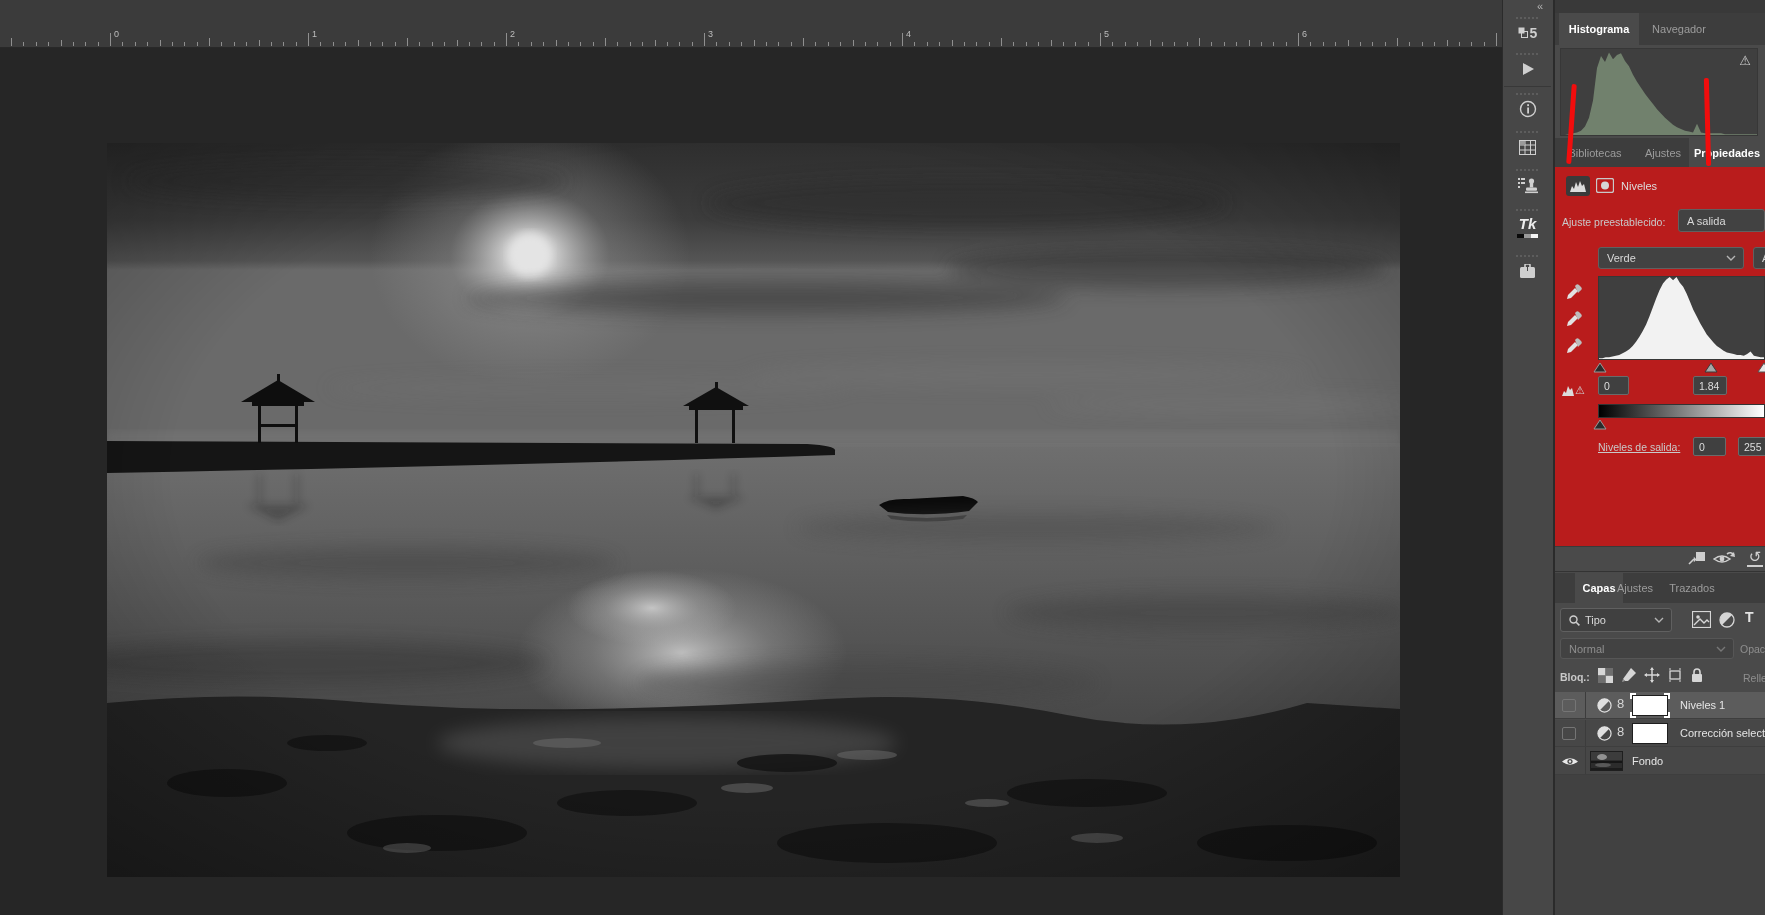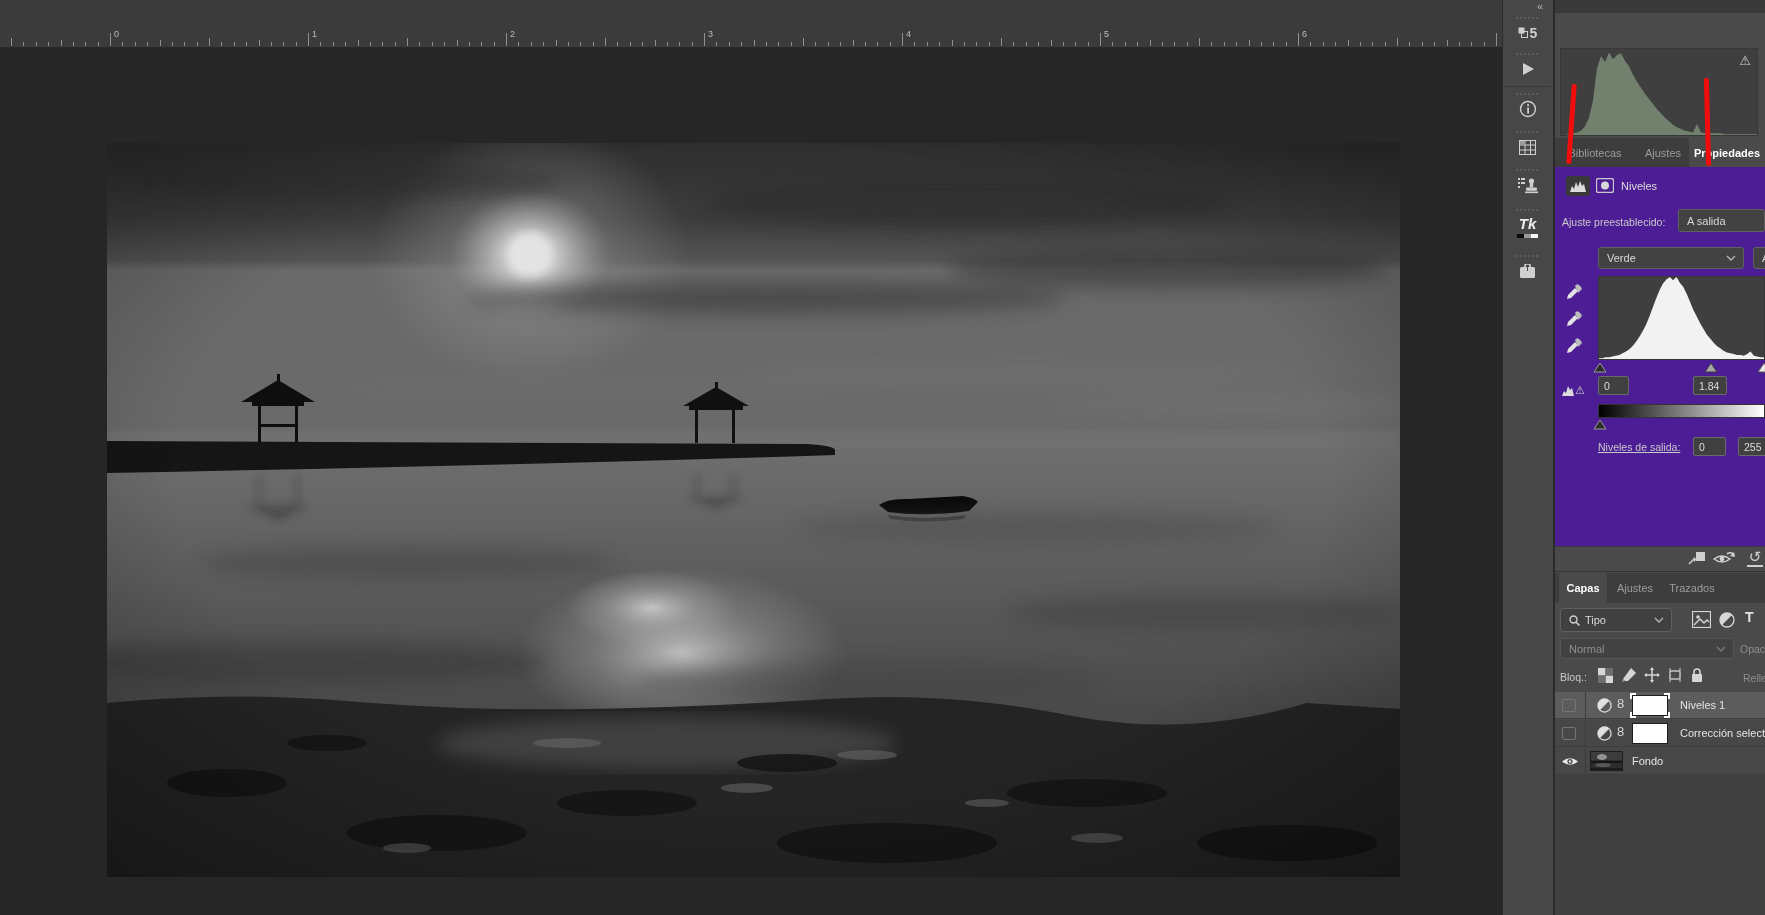--- a/index.html
+++ b/index.html
@@ -366,36 +366,40 @@
         <path d="M6,3 L6,1 Q6,0 7,0 L10,0 Q11,0 11,1 L11,3" fill="none" stroke="#cfcfcf" stroke-width="1.6"></path>
         <rect x="1" y="3" width="15" height="11" rx="1.5" fill="#cfcfcf"></rect>
         <line x1="8.5" y1="3" x2="8.5" y2="7" stroke="#474747"></line>
       </svg>
   </div>
 
   <div id="panels" class="abs">
 
     <div class="abs" style="left:0;top:0;width:210px;height:13px;background:#393939;"></div>
 
+    <div class="tabbar abs" style="top:13px;height:32px;">
+      <div class="ptab active" style="left:4px;width:80px;">Histograma</div>
+      <div class="ptab" style="left:86px;width:76px;">Navegador</div>
+    </div>
     <div class="abs" style="left:0;top:45px;width:210px;height:93px;background:#4a4a4a;">
       <div class="well" style="left:5px;top:3px;width:198px;height:88px;">
         <svg viewBox="0 0 100 100" preserveAspectRatio="none" style="width:100%;height:100%;">
             <polygon points="0,100 0.00,100.0 2.04,100.0 4.08,99.0 6.12,98.0 8.16,97.0 10.20,95.0 12.24,90.0 14.29,80.0 16.33,60.0 18.37,22.0 20.41,8.0 22.45,15.0 24.49,4.0 26.53,12.0 28.57,7.0 30.61,5.0 32.65,14.0 34.69,20.0 36.73,30.0 38.78,38.0 40.82,45.0 42.86,52.0 44.90,58.0 46.94,64.0 48.98,70.0 51.02,75.0 53.06,80.0 55.10,84.0 57.14,88.0 59.18,91.0 61.22,93.0 63.27,95.0 65.31,96.0 67.35,97.0 69.39,87.0 71.43,97.0 73.47,98.0 75.51,98.0 77.55,98.0 79.59,98.0 81.63,98.0 83.67,99.0 85.71,99.0 87.76,99.0 89.80,99.0 91.84,99.0 93.88,99.0 95.92,99.0 97.96,99.0 100.00,99.0 100,100" fill="#71816d"></polygon>
           </svg>
         <span class="abs" style="right:6px;top:4px;color:#d0d0d0;font-size:13px;">⚠</span>
       </div>
     </div>
 
     <div class="tabbar abs" style="top:138px;height:29px;">
       <div class="ptab" style="left:4px;width:72px;">Bibliotecas</div>
       <div class="ptab" style="left:81px;width:54px;">Ajustes</div>
       <div class="ptab active" style="left:134px;width:76px;">Propiedades</div>
     </div>
 
-    <div class="abs" style="left:0;top:167px;width:210px;height:379px;background:#4c1d95;">
+    <div class="abs" style="left:0;top:167px;width:210px;height:379px;background:#b91c1c;">
       <div class="abs" style="left:11px;top:9px;width:24px;height:20px;background:#3a3a3a;border-radius:3px;display:flex;align-items:center;justify-content:center;">
         <svg width="16" height="12" viewBox="0 0 16 12">
             <polygon points="0,12 2,6 4,9 6,2 8,7 10,1 12,6 14,4 16,12" fill="#dcdcdc"></polygon>
           </svg>
       </div>
       <div class="abs" style="left:41px;top:11px;">
         <svg width="18" height="15" viewBox="0 0 18 15">
             <rect x="0.5" y="0.5" width="17" height="14" rx="2" fill="none" stroke="#c9c9c9" stroke-width="1.3"></rect>
             <circle cx="9" cy="7.5" r="4" fill="#d6d6d6"></circle>
           </svg>
@@ -503,21 +507,21 @@
             <polygon points="21,2 22,7 17,6" fill="#cfcfcf"></polygon>
           </svg>
       </div>
       <div class="abs" style="left:192px;top:382px;width:16px;color:#cfcfcf;font-size:15px;line-height:16px;text-align:center;border-bottom:2px solid #cfcfcf;">
         <span>↺</span>
       </div>
       <div class="abs" style="left:0;top:404px;width:210px;height:0;border-top:1px solid #333333;"></div>
     </div>
 
     <div class="tabbar abs" style="top:573px;height:30px;">
-      <div class="ptab active" style="left:4px;width:48px;">Capas</div>
+      <div class="ptab active" style="left:20px;width:48px;">Capas</div>
       <div class="ptab" style="left:54px;width:52px;">Ajustes</div>
       <div class="ptab" style="left:108px;width:58px;">Trazados</div>
     </div>
 
     <div class="abs" style="left:0;top:603px;width:210px;height:312px;background:#4a4a4a;">
 
       <div class="combo" style="left:5px;top:5px;width:112px;height:24px;background:#404040;">
         <svg width="11" height="11" viewBox="0 0 11 11" style="margin-right:5px;">
             <circle cx="4.5" cy="4.5" r="3.5" fill="none" stroke="#cfcfcf" stroke-width="1.4"></circle>
             <line x1="7.2" y1="7.2" x2="10.4" y2="10.4" stroke="#cfcfcf" stroke-width="1.6"></line>
@@ -545,21 +549,21 @@
       </div>
 
       <div class="combo" style="left:5px;top:35px;width:174px;height:21px;color:#8e8e8e;border-color:#565656;">
         <span>Normal</span>
         <svg class="chev" width="10" height="6" viewBox="0 0 10 6">
             <polyline points="1,1 5,5 9,1" fill="none" stroke="#777777" stroke-width="1.4"></polyline>
           </svg>
       </div>
       <span class="lbl dim" style="left:185px;top:40px;">Opacidad</span>
 
-      <span class="lbl" style="left:5px;top:68px;font-weight:normal;">Bloq.:</span>
+      <span class="lbl" style="left:5px;top:68px;font-weight:bold;">Bloq.:</span>
       <div class="abs" style="left:43px;top:65px;">
         <svg width="15" height="15" viewBox="0 0 15 15">
             <rect x="0" y="0" width="7.5" height="7.5" fill="#d6d6d6"></rect>
             <rect x="7.5" y="7.5" width="7.5" height="7.5" fill="#d6d6d6"></rect>
             <rect x="7.5" y="0" width="7.5" height="7.5" fill="#6e6e6e"></rect>
             <rect x="0" y="7.5" width="7.5" height="7.5" fill="#6e6e6e"></rect>
           </svg>
       </div>
       <div class="abs" style="left:66px;top:64px;">
         <svg width="16" height="16" viewBox="0 0 16 16">

